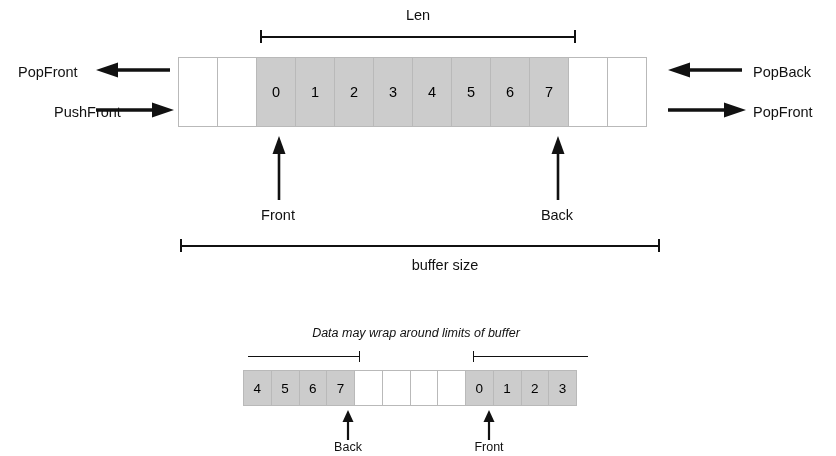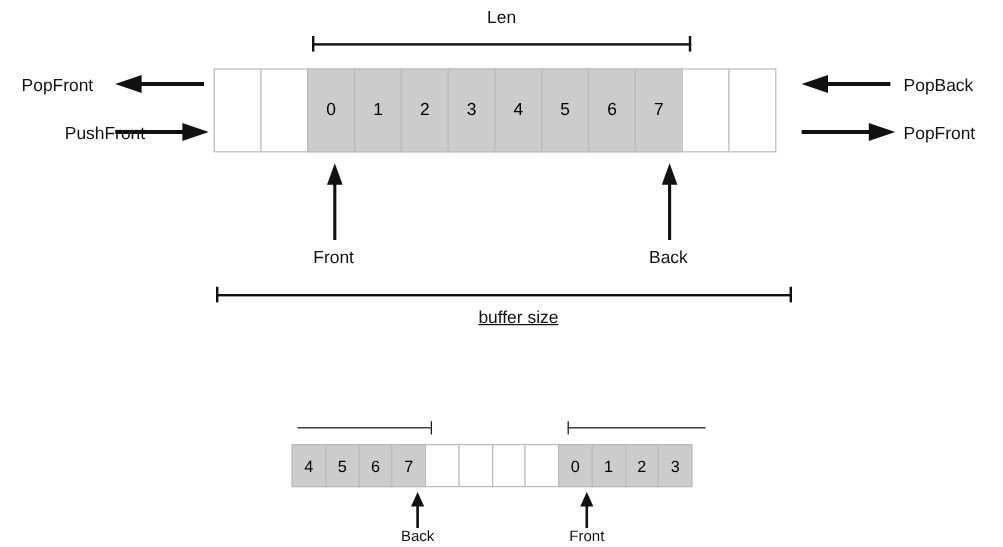--- a/index.html
+++ b/index.html
@@ -146,22 +146,23 @@
     <svg width="16" height="64" viewBox="0 0 16 64">
       <line x1="8" y1="64" x2="8" y2="14" stroke="#111" stroke-width="2.6"></line>
       <polygon points="8,0 1.5,18 14.5,18" fill="#111"></polygon>
     </svg>
   </div>
   <div class="lbl center-x" style="left:557px; top:208px;">Back</div>
 
   <div class="hline" style="left:180px; top:245px; width:480px;"></div>
   <div class="vtick" style="left:180px; top:239px; height:13px;"></div>
   <div class="vtick" style="left:658px; top:239px; height:13px;"></div>
-  <div class="lbl center-x" style="left:432px; top:258px;text-decoration:underline;">buffer size</div>
+  <div class="lbl center-x" style="left:445px; top:258px;">buffer size</div>
 
+  <div class="lbl italic center-x" style="left:416px; top:327px;">Data may wrap around limits of buffer</div>
 
   <div class="hline thin" style="left:248px; top:356px; width:112px;"></div>
   <div class="vtick thin" style="left:359px; top:351px; height:11px;"></div>
 
   <div class="hline thin" style="left:473px; top:356px; width:115px;"></div>
   <div class="vtick thin" style="left:473px; top:351px; height:11px;"></div>
 
   <div class="row row-bottom">
     <div class="cell filled">4</div>
     <div class="cell filled">5</div>

